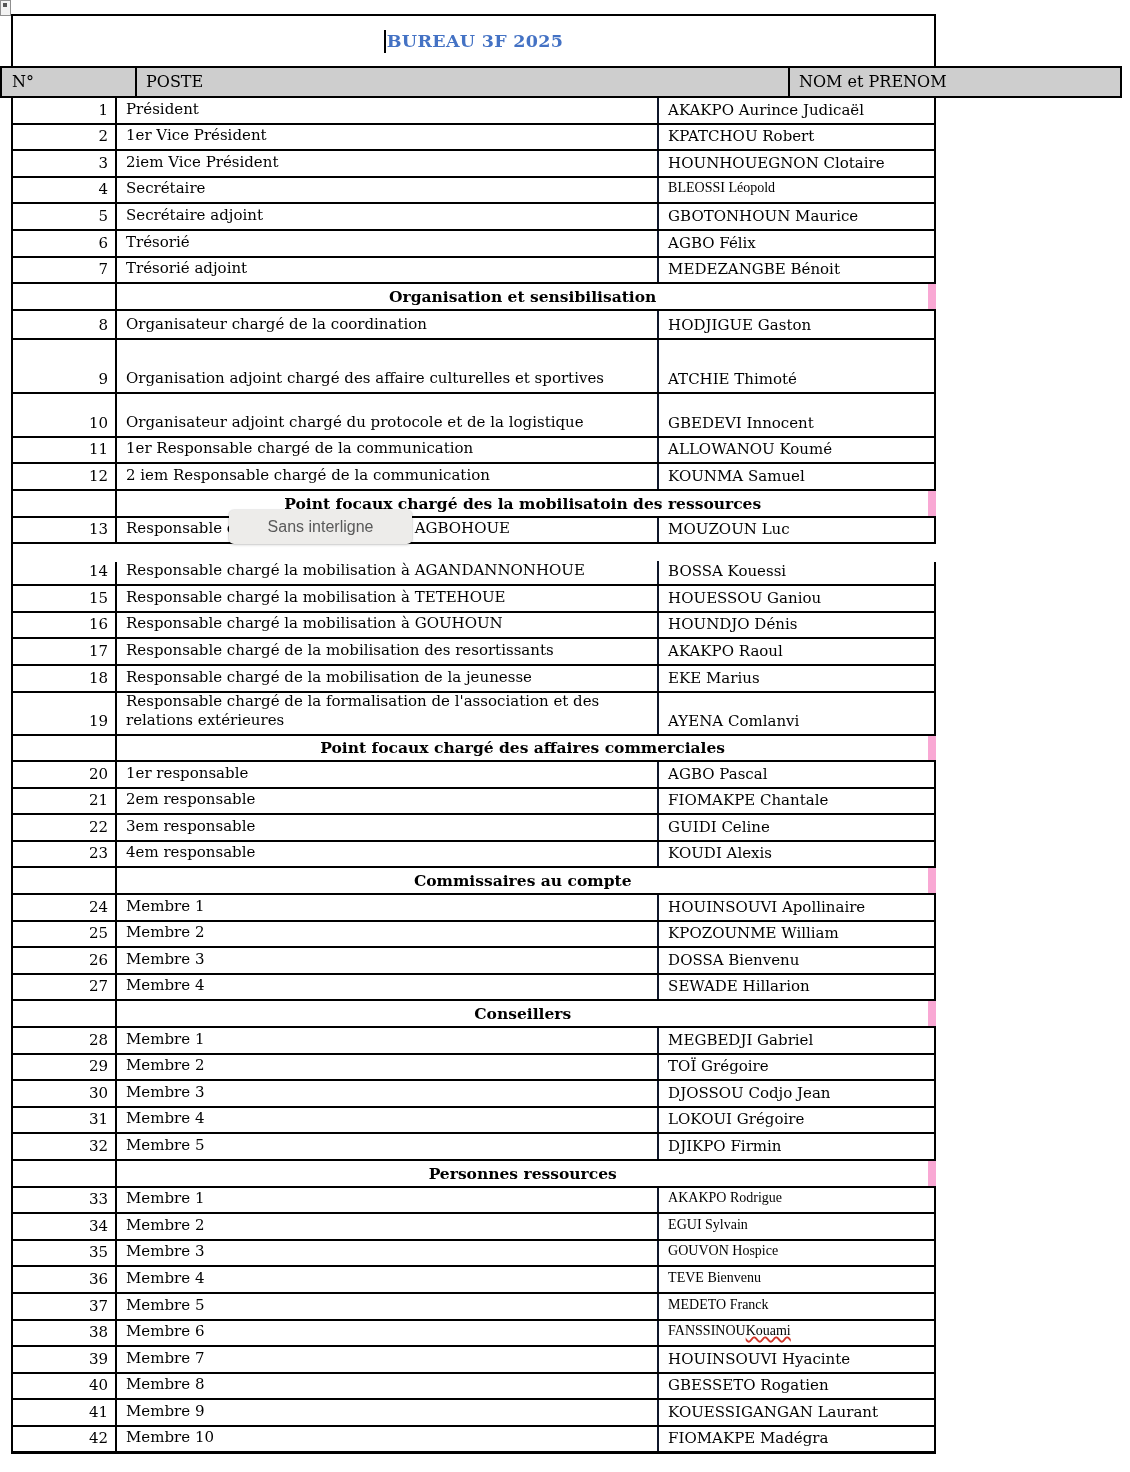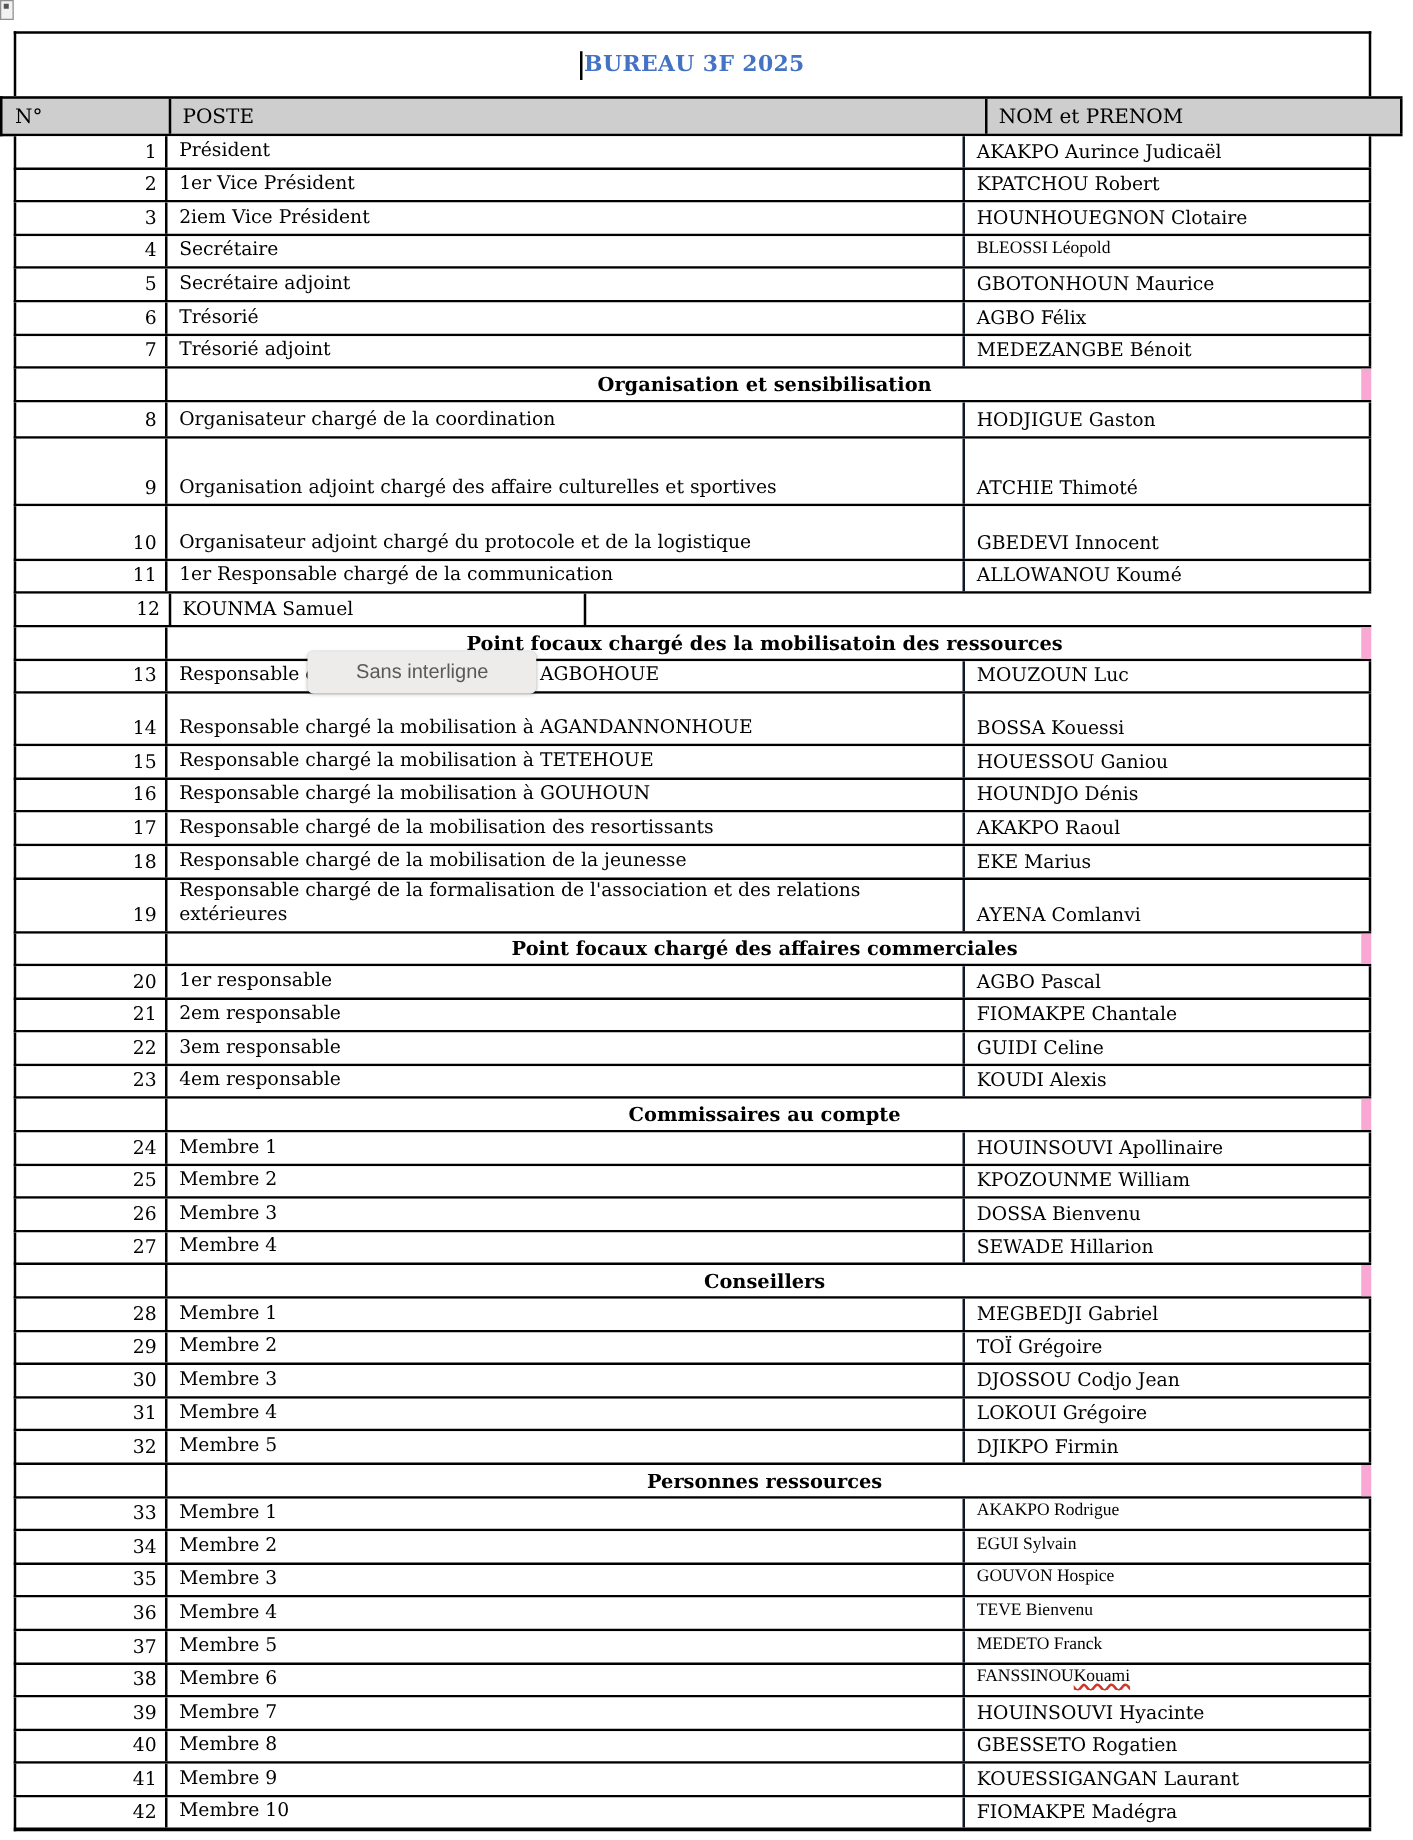--- a/index.html
+++ b/index.html
@@ -3,21 +3,21 @@
 <meta charset="utf-8">
 <style>
   html,body{margin:0;padding:0;background:#fff;}
   .page{position:relative;width:1130px;height:1472px;background:#fff;overflow:hidden;
         font-family:"DejaVu Serif",serif;color:#000;}
 
   .corner-icon{position:absolute;left:0;top:0;width:11px;height:16px;background:#f2f2f2;
         border:1px solid #8f8f8f;box-sizing:border-box;}
   .corner-icon::after{content:"";position:absolute;left:2px;top:2px;width:4px;height:4px;background:#555;}
 
-  .doc-table{position:absolute;left:11px;top:25px;width:1086px;}
+  .doc-table{position:absolute;left:11px;top:14px;width:925px;}
 
   .t-row{display:flex;box-sizing:border-box;border-left:2px solid #000;border-bottom:2px solid #000;
         height:26.6px;align-items:stretch;background:#fff;}
   .t-row>div{box-sizing:border-box;display:flex;align-items:flex-end;overflow:visible;}
 
   .title-row{height:52px;border:2px solid #000;border-bottom:none;}
   .c-title{width:1109px;justify-content:center;align-items:center !important;
         font-weight:bold;font-size:17.5px;color:var(--title-color,#4472c4);letter-spacing:.3px;}
   .caret{display:inline-block;width:2px;height:23px;background:#000;margin-right:1px;vertical-align:middle;}
 
@@ -146,35 +146,38 @@
         </div>
         <div class="t-row">
           <div class="c-num">11</div>
           <div class="c-poste">
             <span>1er Responsable chargé de la communication</span>
           </div>
           <div class="c-nom">ALLOWANOU Koumé</div>
         </div>
         <div class="t-row">
           <div class="c-num">12</div>
+          <div class="c-poste">
+            <span>2 iem Responsable chargé de la communication</span>
+          </div>
           <div class="c-nom">KOUNMA Samuel</div>
         </div>
         <div class="t-row">
           <div class="c-num"></div>
           <div class="c-section">Point focaux chargé des la mobilisatoin des ressources</div>
         </div>
         <div class="t-row">
           <div class="c-num">13</div>
           <div class="c-poste">
             <span>Responsable chargé la mobilisation à AGBOHOUE</span>
             <div class="tooltip">Sans interligne</div>
           </div>
           <div class="c-nom">MOUZOUN Luc</div>
         </div>
-        <div class="t-row" style="height: 42px;">
+        <div class="t-row" style="height: 42px; align-items: flex-end;">
           <div class="c-num">14</div>
           <div class="c-poste">
             <span>Responsable chargé la mobilisation à AGANDANNONHOUE</span>
           </div>
           <div class="c-nom">BOSSA Kouessi</div>
         </div>
         <div class="t-row">
           <div class="c-num">15</div>
           <div class="c-poste">
             <span>Responsable chargé la mobilisation à TETEHOUE</span>

